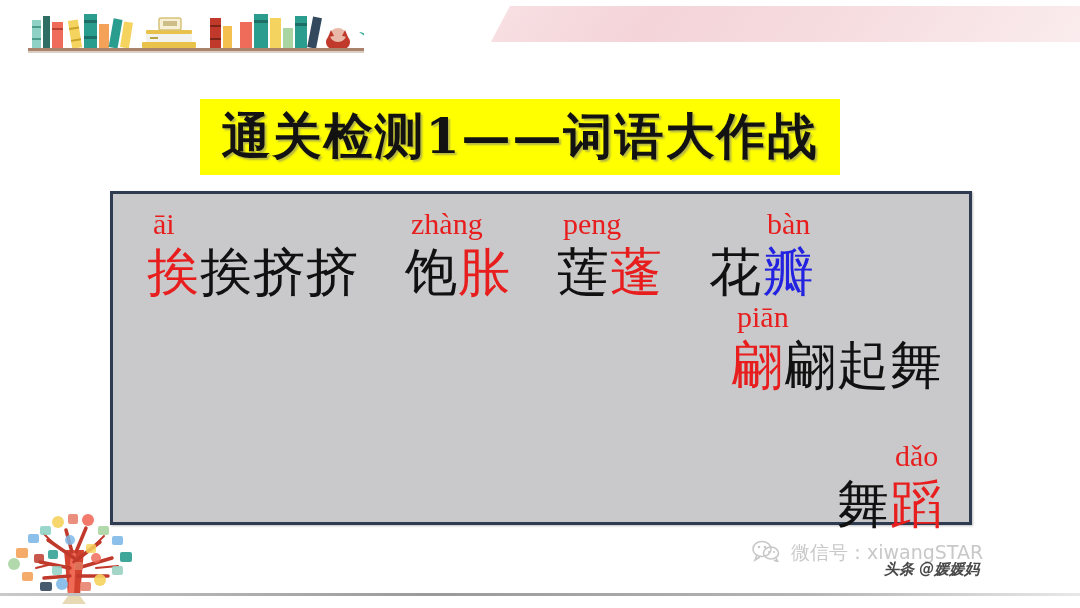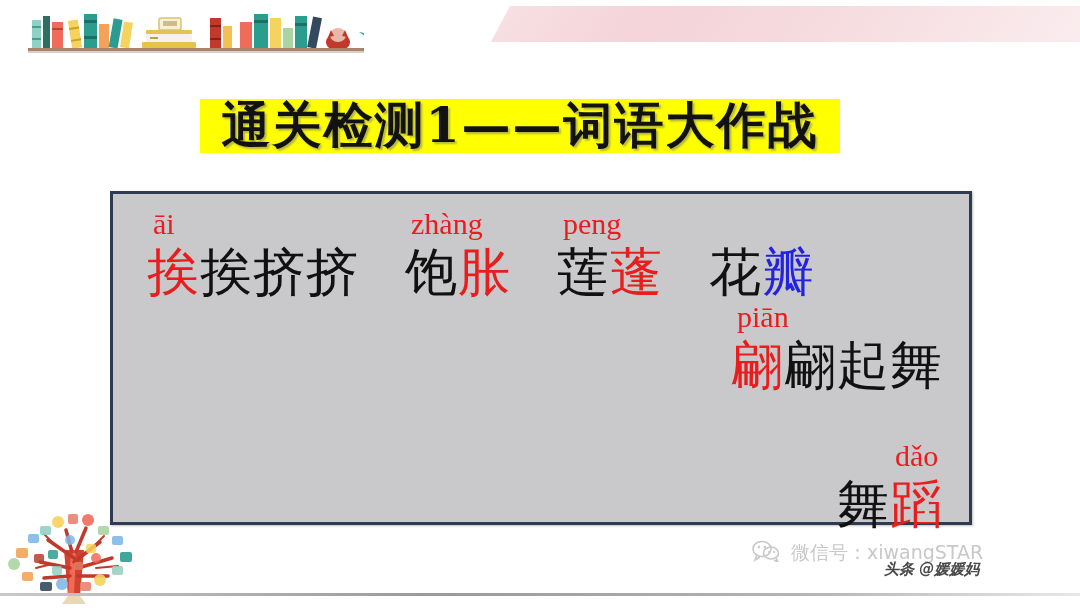--- a/index.html
+++ b/index.html
@@ -44,21 +44,21 @@
     width: 150px;
     height: 112px;
   }
 
   
   .title-wrap {
     position: absolute;
     top: 99px;
     left: 200px;
     width: 640px;
-    height: 54px;
+    height: 76px;
     background: #ffff00;
     display: flex;
     align-items: center;
     justify-content: center;
   }
   .title-text {
     font-family: "DejaVu Serif", "Liberation Serif", serif;
     font-size: 49px;
     font-weight: bold;
     color: #121212;
@@ -251,20 +251,21 @@
       </div>
 
       <div class="word-group">
         <div class="pinyin">peng</div>
         <div class="hanzi">
           <span>莲</span><span class="hl-red">蓬</span>
         </div>
       </div>
 
       <div class="word-group">
+        <div class="pinyin" style="padding-left:58px;">bàn</div>
         <div class="hanzi">
           <span>花</span><span class="hl-blue">瓣</span>
         </div>
       </div>
     </div>
 
     <div class="word-row row-2" style="gap:46px;flex-direction:column;">
       <div class="word-group">
         <div class="pinyin">piān</div>
         <div class="hanzi">

